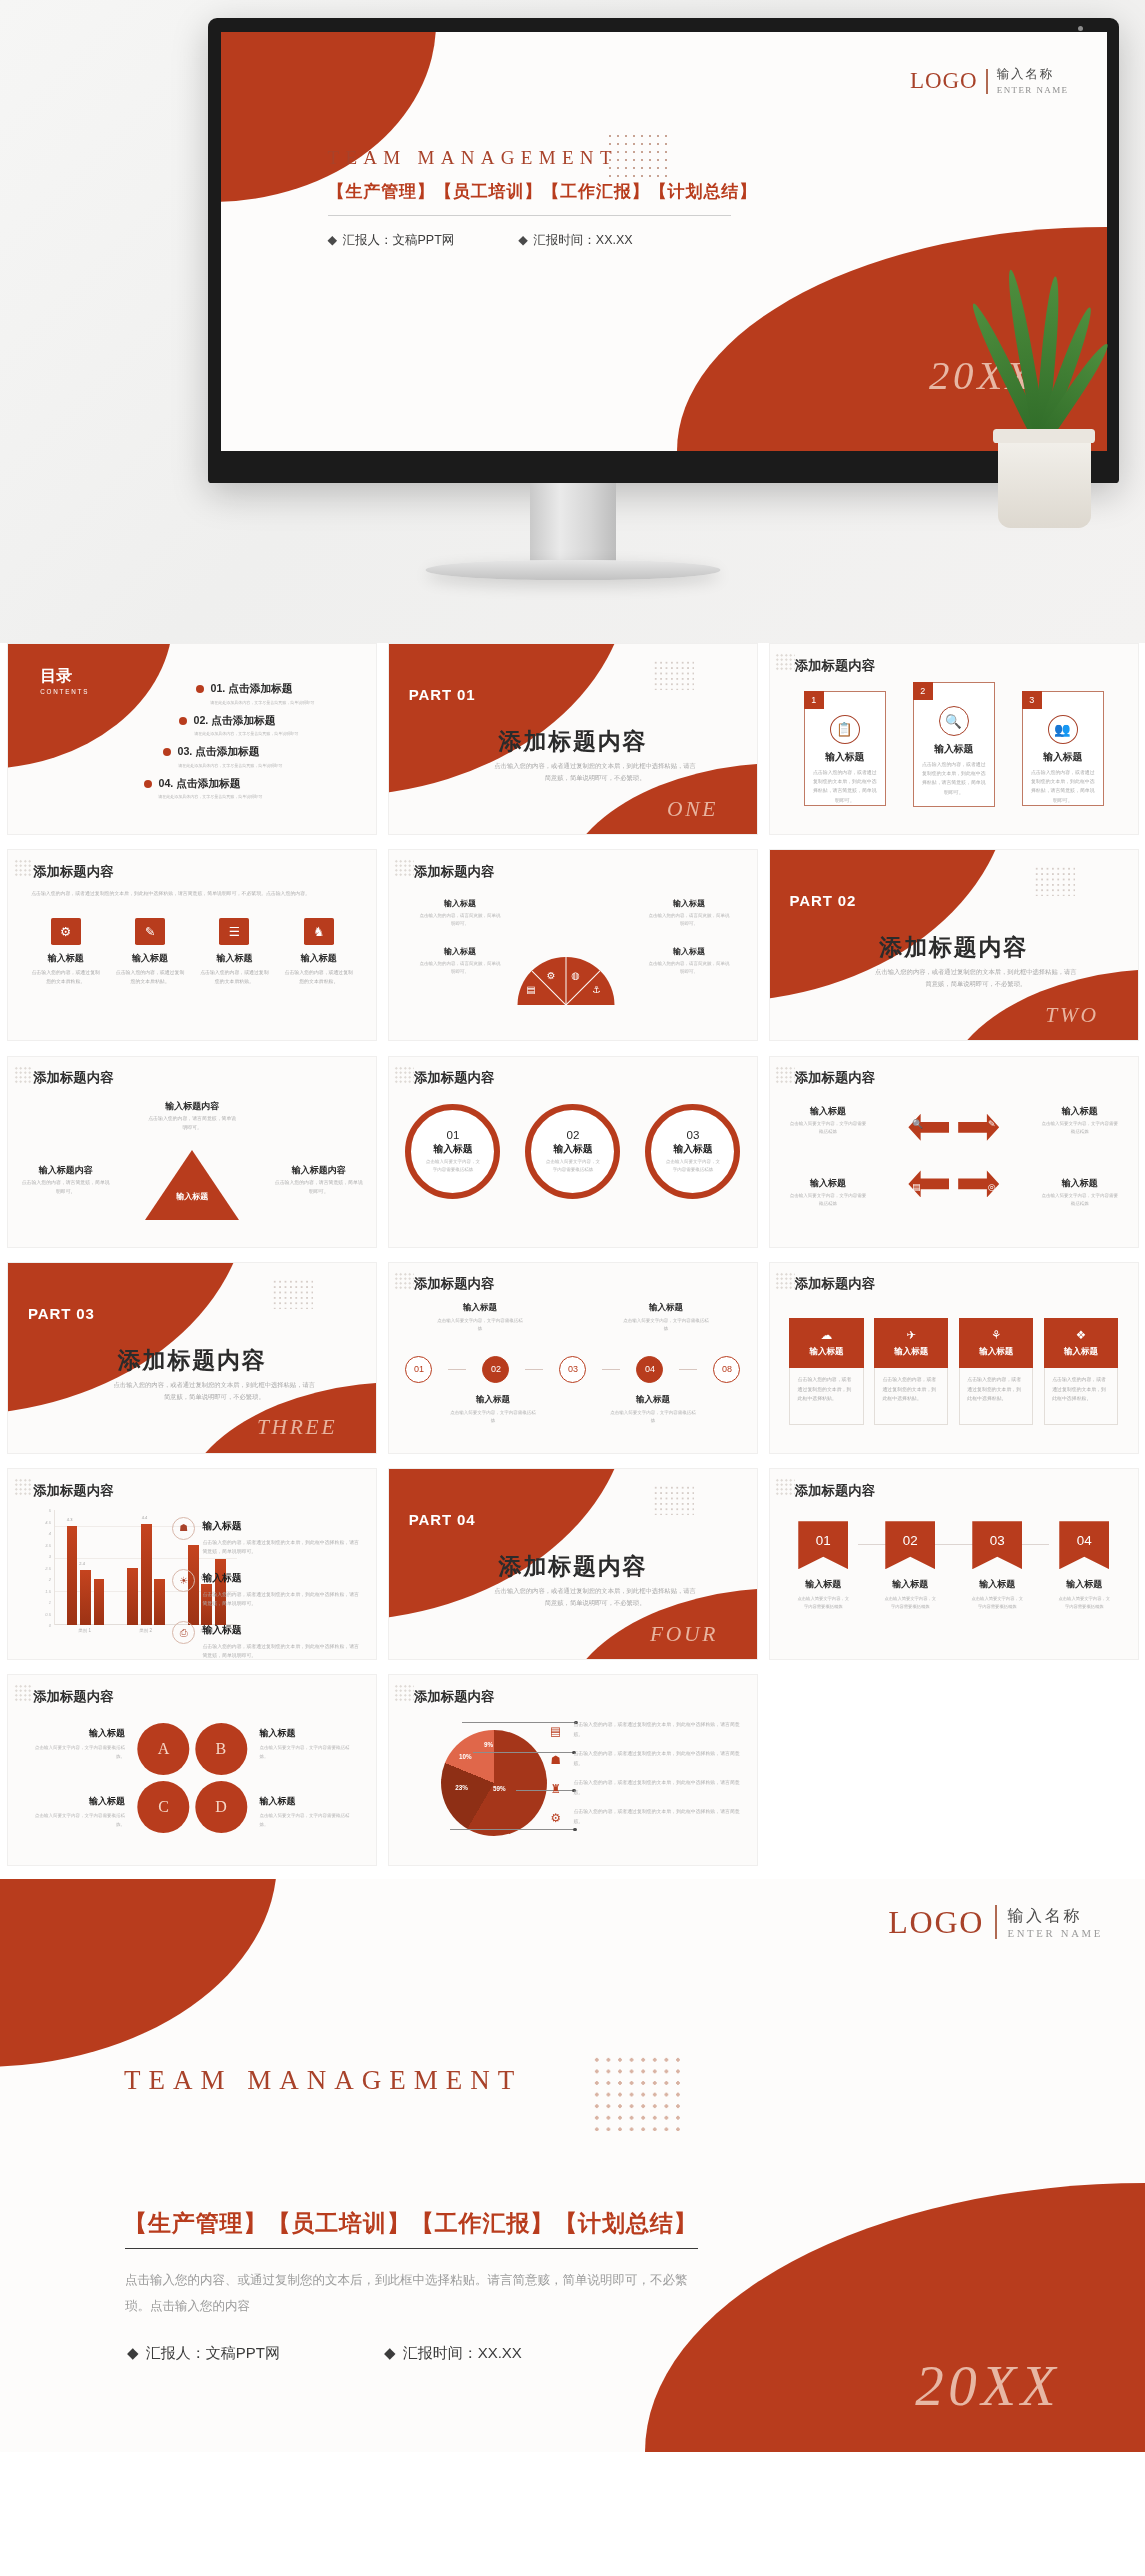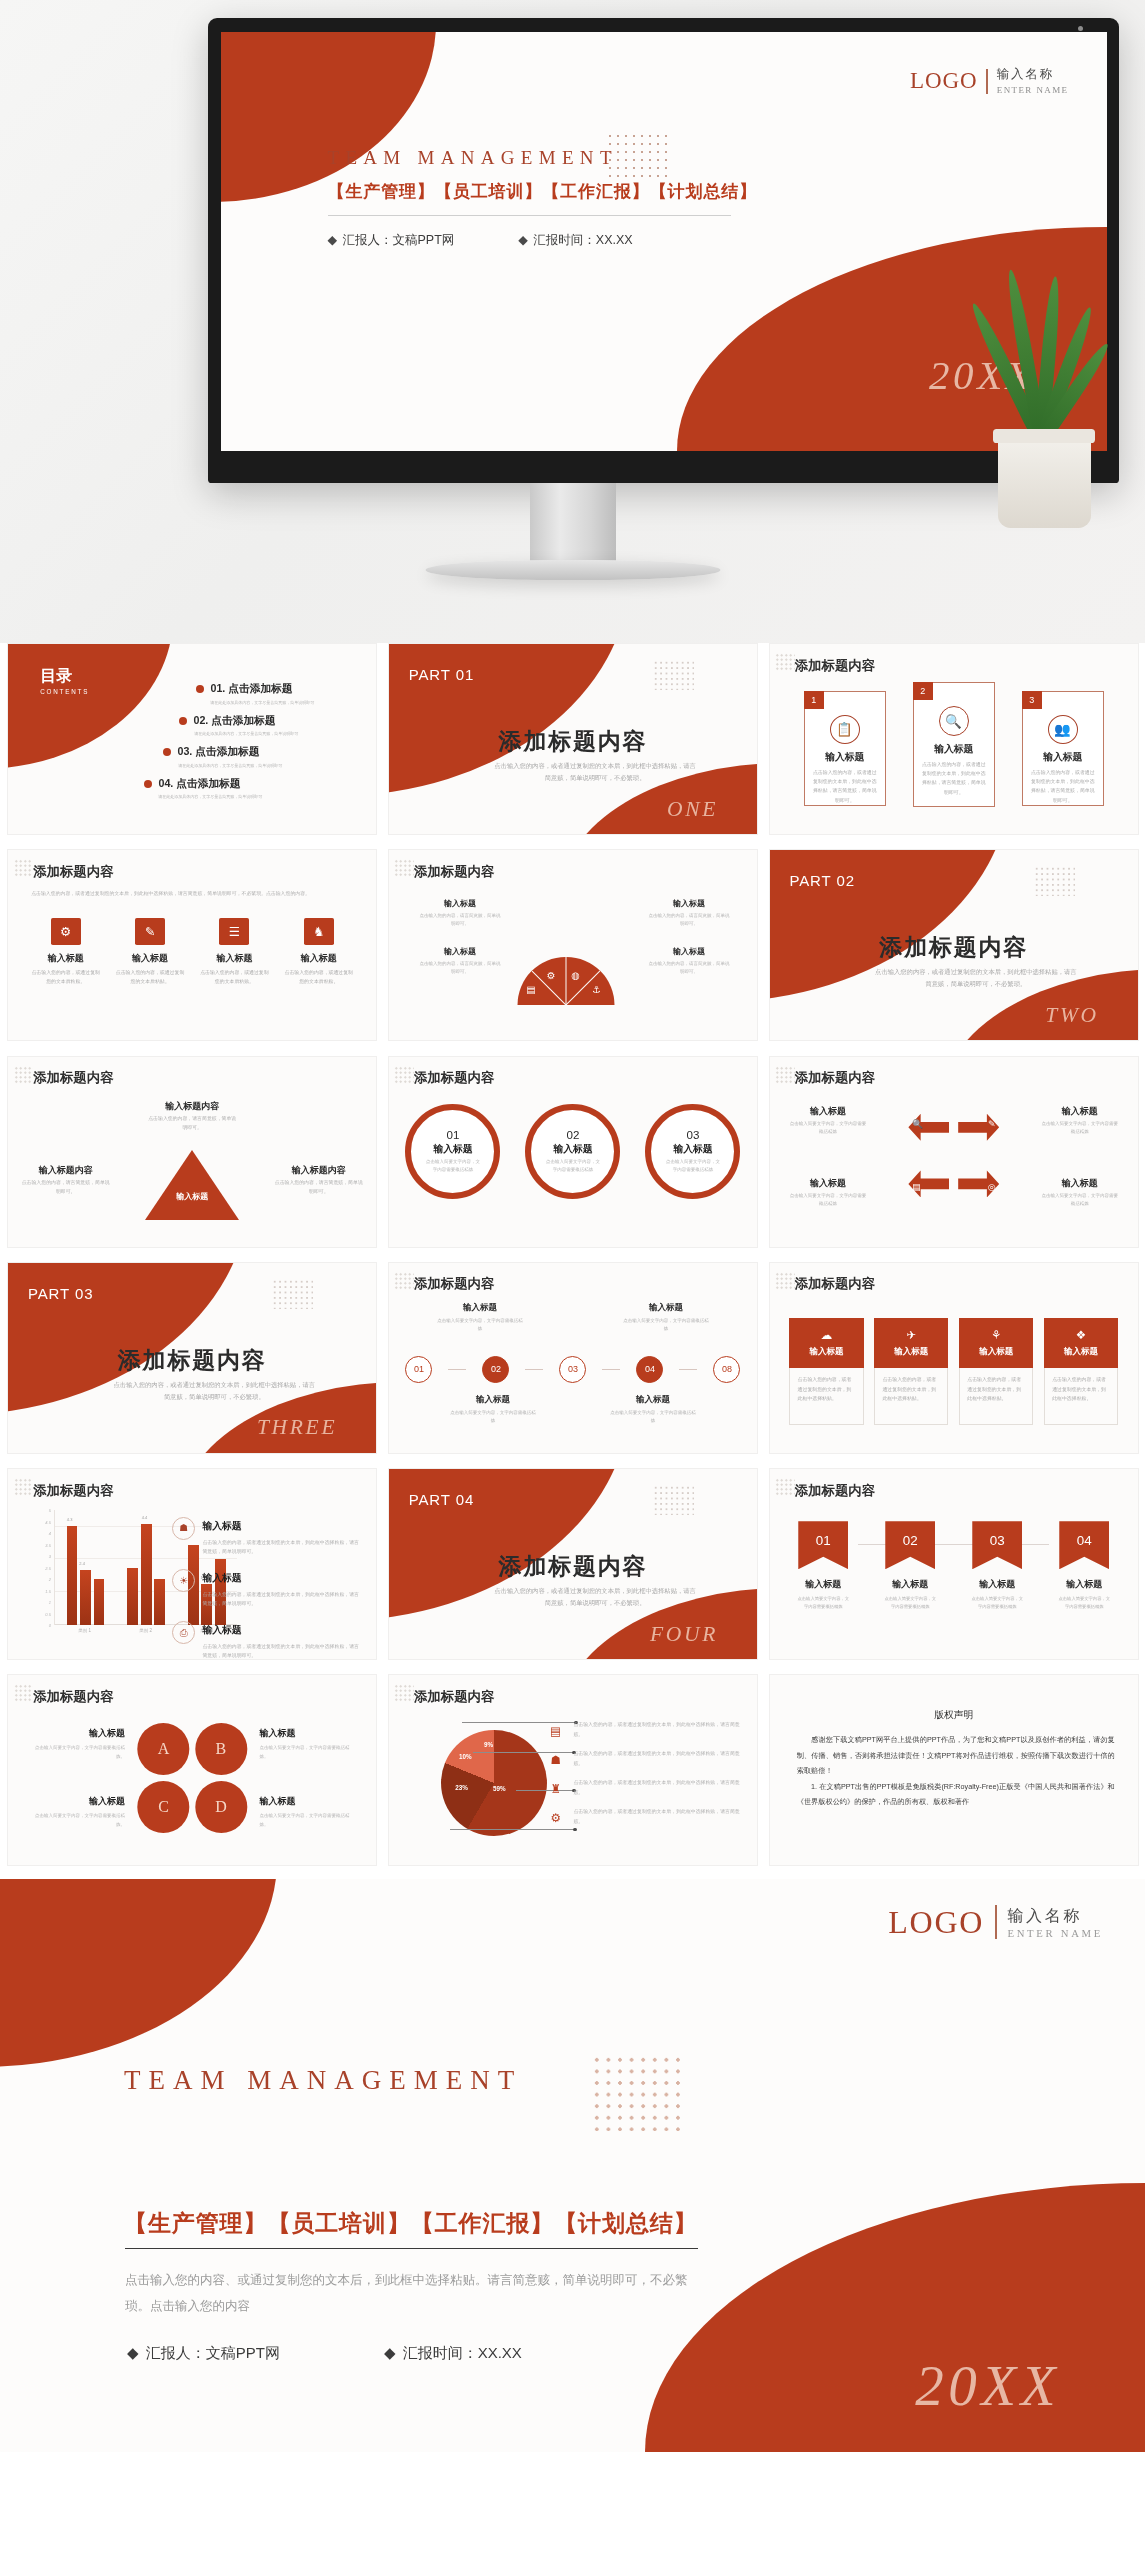--- a/index.html
+++ b/index.html
@@ -126,21 +126,21 @@
   
   .part .pwave { position:absolute; left:-54px; top:-72px; width:385px; height:295px; }
   .part .pwave i { position:absolute; display:block; border-radius:0 0 100% 0; }
   .pw1{left:0;top:0;width:295px;height:224px;background:#b83c1d;}
   .pw2{left:0;top:0;width:331px;height:252px;background:#e4613a;opacity:.5;z-index:-1;}
   .pw3{left:0;top:0;width:367px;height:279px;background:#f2b29a;opacity:.45;z-index:-2;}
   .part .pwave2 { position:absolute; right:-27px; bottom:-63px; width:295px; height:197px; }
   .part .pwave2 i { position:absolute; display:block; border-radius:100% 0 0 0; }
   .pb1{right:0;bottom:0;width:224px;height:134px;background:#b83c1d;}
   .pb2{right:0;bottom:0;width:260px;height:161px;background:#e4613a;opacity:.45;z-index:-1;}
-  .part-label { position:absolute; left:19.7px; top:22px; color:#fff; font-size:15px; font-weight:400; letter-spacing:0.9px; }
+  .part-label { position:absolute; left:19.7px; top:42px; color:#fff; font-size:15px; font-weight:700; letter-spacing:0.9px; }
   .part-title { position:absolute; left:0; right:0; top:82px; text-align:center; font-size:23px; color:#2b2b2b; font-weight:700; letter-spacing:1.8px; }
   .part-desc { position:absolute; left:28%; right:16%; top:116px; text-align:center; font-size:6.3px; color:#a6a6a6; line-height:1.9; }
   .part-num { position:absolute; right:39px; bottom:12.5px; font-size:21.5px; color:#e8b49f; font-family:"Liberation Serif",serif; font-style:italic; letter-spacing:2.7px; }
   .part .s-dots2 { position:absolute; right:63px; top:16px; width:41px; height:30px;
     background-image: radial-gradient(#d6cdc8 1.1px, transparent 1.2px); background-size:5.4px 5.4px; }
 
   
   .cards3 { position:absolute; left:0; right:0; top:47px; display:flex; justify-content:center; gap:27px; }
   .card { width:82px; height:115px; border:1.2px solid #c07a64; background:#fff; position:relative; display:flex; flex-direction:column; align-items:center; padding-top:23px; }
   .card.lift { margin-top:-9px; height:125px; }
@@ -819,27 +819,20 @@
         <span class="pi">♜</span>
         <span>点击输入您的内容，或者通过复制您的文本后，到此框中选择粘贴，请言简意赅。</span>
       </div>
       <div class="pl-item">
         <span class="pi">⚙</span>
         <span>点击输入您的内容，或者通过复制您的文本后，到此框中选择粘贴，请言简意赅。</span>
       </div>
     </div>
   </div>
 
-  <div class="slide">
-    <div class="cp-title">版权声明</div>
-    <div class="cp-body">
-      <p>感谢您下载文稿PPT网平台上提供的PPT作品，为了您和文稿PPT以及原创作者的利益，请勿复制、传播、销售，否则将承担法律责任！文稿PPT将对作品进行维权，按照传播下载次数进行十倍的索取赔偿！</p>
-      <p>1. 在文稿PPT出售的PPT模板是免版税类(RF:Royalty-Free)正版受《中国人民共和国著作法》和《世界版权公约》的保护，作品的所有权、版权和著作</p>
-    </div>
-  </div>
 
 </section>
 
 <section class="final">
   <div class="sw-corner-tl" style="left:-18px; top:-18px; width:430px; height:304px;">
     <i class="c3" style="width:421px;height:295px;"></i>
     <i class="c2" style="width:358px;height:251px;"></i>
     <i class="c1" style="width:295px;height:206px;"></i>
   </div>
   <div class="wave-br" style="width:644px;height:358px;">

